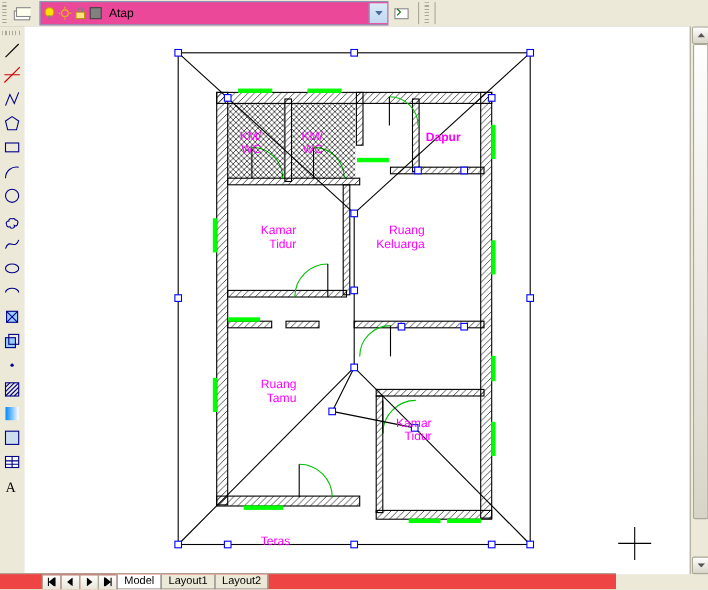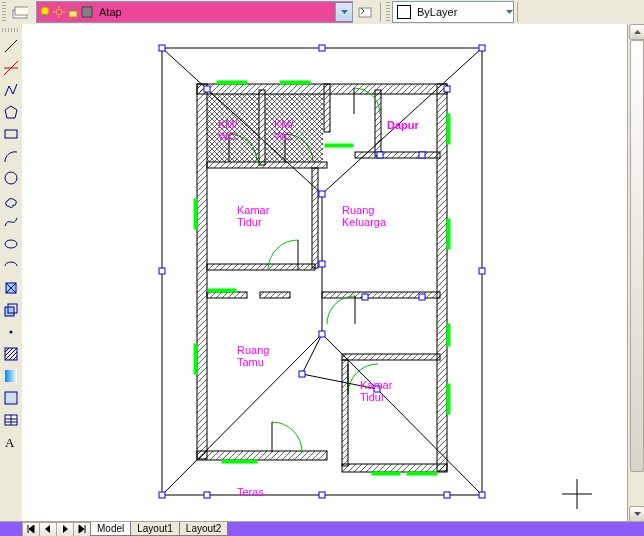--- a/index.html
+++ b/index.html
@@ -24,27 +24,27 @@
   .drawbar .grip{width:18px;height:4px;background:repeating-linear-gradient(to right,#aca899 0 1px,transparent 1px 3px);margin-bottom:2px;}
   .dbtn{width:20px;height:20px;display:flex;align-items:center;justify-content:center;}
   .dbtn svg{display:block;}
   
   .canvas{position:absolute;left:22px;top:24px;right:0;bottom:14px;background:#fff;}
   
   .vscroll{position:absolute;right:0;top:24px;width:16px;bottom:14px;background:#ece9d8;border-left:1px solid #aca899;}
   .vscroll .thumb{position:absolute;left:2px;width:12px;background:linear-gradient(#fefefe,#d8d5c8);border:1px solid #aca899;border-radius:2px;}
   .vscroll .btn{position:absolute;left:1px;width:14px;height:14px;background:linear-gradient(#fefefe,#d8d5c8);border:1px solid #aca899;border-radius:2px;display:flex;align-items:center;justify-content:center;}
   
-  .bottombar{position:absolute;left:0;bottom:0;width:644px;height:14px;background:#8b5cf6;border-top:1px solid #aca899;display:flex;align-items:center;overflow:hidden;}
+  .bottombar{position:absolute;left:0;bottom:0;width:544px;height:14px;background:#ef4444;border-top:1px solid #aca899;display:flex;align-items:center;overflow:hidden;padding-left:16px;}
   .navbtn{width:16px;height:13px;border:1px solid #aca899;background:linear-gradient(#fefefe,#e8e5d8);display:flex;align-items:center;justify-content:center;margin-left:-1px;}
   .navbtn:first-child{margin-left:22px;}
   .tab{height:13px;padding:0 6px;border:1px solid #808080;border-top:none;background:#ece9d8;font-size:10px;line-height:13px;margin-left:-1px;}
   .tab.active{background:#fff;}
   
-  .lbl{position:absolute;color:#ff00ff;font-size:11px;line-height:12px;white-space:pre;font-family:Arial,sans-serif;pointer-events:none;}
+  .lbl{position:absolute;color:#ff00ff;font-size:11px;line-height:12px;white-space:pre;font-family:Arial,sans-serif;pointer-events:none;text-align:right;}
 </style>
 </head>
 <body>
 
 <div class="app">
 
   <div class="topbar">
     <div class="tb-grip"></div>
     <div class="tb-btn">
       <svg width="16" height="16">
@@ -83,29 +83,20 @@
         </div>
     </div>
     <div class="tb-btn">
       <svg width="16" height="16">
           <rect x="2" y="4" width="12" height="9" fill="#fff" stroke="#888"></rect>
           <path d="M4 10 L7 7 L4 4" fill="none" stroke="#060"></path>
         </svg>
     </div>
     <div class="tb-sep"></div>
     <div class="tb-grip"></div>
-    <div class="color-dd">
-      <div class="sw"></div>
-      <div class="txt">ByLayer</div>
-      <div class="arr">
-          <svg width="7" height="4">
-            <path d="M0 0 L7 0 L3.5 4 Z" fill="#4a6a99"></path>
-          </svg>
-        </div>
-    </div>
     <div class="tb-sep"></div>
   </div>
 
   <div class="drawbar">
     <div class="grip"></div>
     <div class="dbtn">
         <svg width="16" height="16">
           <line x1="2" y1="14" x2="14" y2="2" stroke="#000"></line>
         </svg>
       </div>

